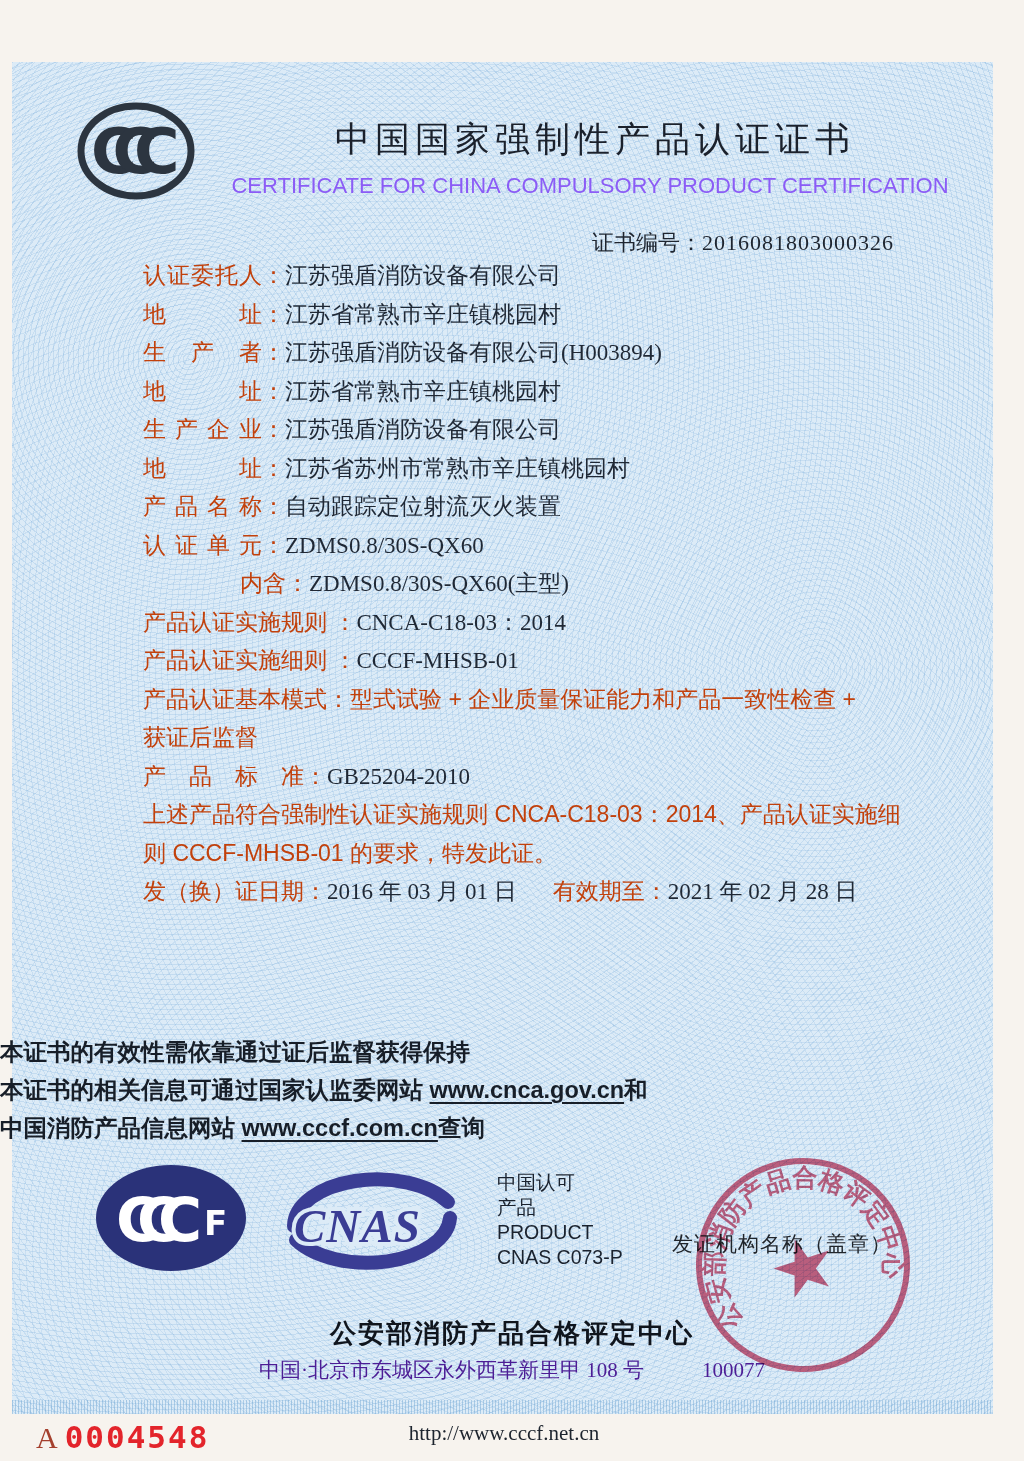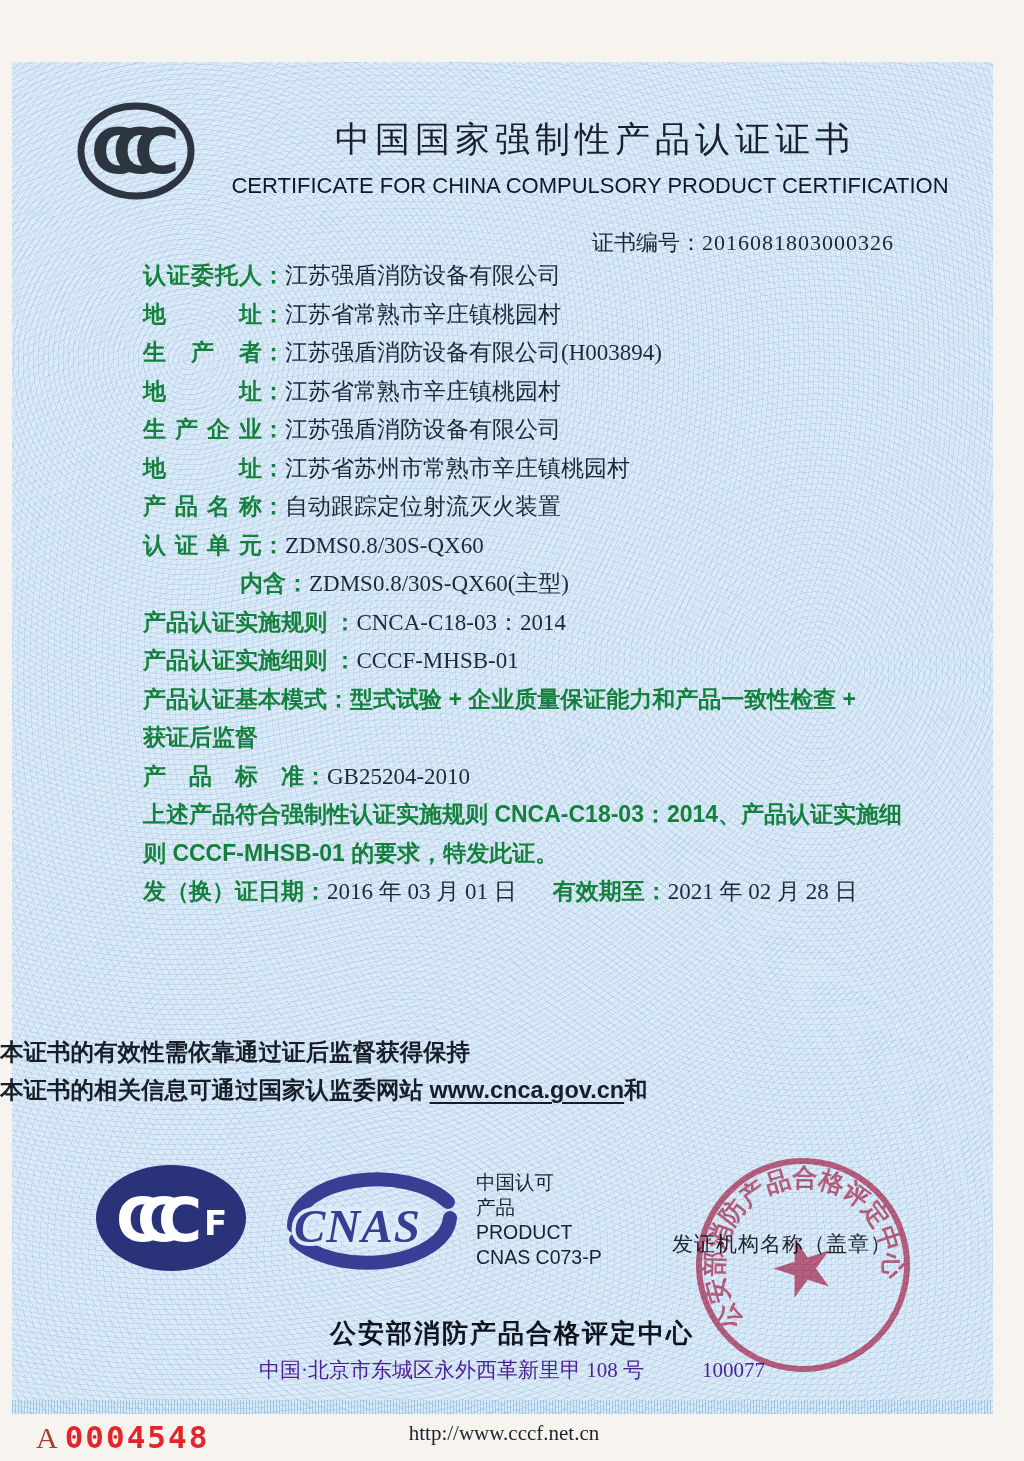--- a/index.html
+++ b/index.html
@@ -12,42 +12,42 @@
           repeating-radial-gradient(circle at 82% 45%, rgba(125,175,220,.22) 0 1px, rgba(0,0,0,0) 1px 6px),
           repeating-radial-gradient(circle at 40% 88%, rgba(125,175,220,.20) 0 1px, rgba(0,0,0,0) 1px 7px);}
   .cert::after{content:"";position:absolute;left:0;right:0;bottom:0;height:14px;
         background:repeating-linear-gradient(90deg, rgba(110,165,210,.45) 0 1px, rgba(0,0,0,0) 1px 3px);}
 
   .ccc-logo{position:absolute;left:74px;top:100px;}
   .title{position:absolute;left:240px;top:116px;width:710px;text-align:center;
         font-family:"Liberation Sans",sans-serif;font-weight:400;font-size:35px;
         letter-spacing:5px;color:#1b212c;}
   .subtitle{position:absolute;left:200px;top:173px;width:780px;text-align:center;
-        font-family:"Liberation Sans",sans-serif;font-size:22px;color:#0f172a;}
+        font-family:"Liberation Sans",sans-serif;font-size:22px;color:#8b5cf6;}
   .certno{position:absolute;left:592px;top:228px;font-size:22px;color:#1e2530;}
   .certno .num{letter-spacing:1px;}
 
   .fields{position:absolute;left:143px;top:264px;width:770px;font-size:23px;color:#1c2430;}
   .row{line-height:23.5px;margin-bottom:15px;white-space:nowrap;}
-  .lbl{font-family:"Liberation Sans",sans-serif;font-weight:700;color:#15803d;}
+  .lbl{font-family:"Liberation Sans",sans-serif;font-weight:400;color:#c2410c;}
   .val{font-family:"Liberation Serif",serif;color:#1f2835;}
   .j{display:inline-block;width:119px;text-align:justify;text-align-last:justify;vertical-align:bottom;}
   .row.indent{padding-left:97px;}
   .row.center{text-align:center;margin-top:5px;}
   .row.dual{margin-top:4px;}
   .pair + .pair{margin-left:36px;}
 
   .notes{position:absolute;left:0;top:1040px;width:1024px;text-align:left;
         font-family:"Liberation Sans",sans-serif;font-weight:600;font-size:23.5px;color:#171e28;}
   .note-line{line-height:25px;margin-bottom:13px;}
   .u{text-decoration:underline;text-underline-offset:4px;}
 
   .cccf-logo{position:absolute;left:92px;top:1162px;}
   .cnas-logo{position:absolute;left:282px;top:1166px;}
-  .accred{position:absolute;left:476px;top:1170px;font-family:"Liberation Sans",sans-serif;
+  .accred{position:absolute;left:497px;top:1170px;font-family:"Liberation Sans",sans-serif;
         font-size:19.5px;line-height:25px;color:#1a222e;}
 
   .stamp-caption{position:absolute;left:672px;top:1230px;width:250px;z-index:1;
         font-size:21px;letter-spacing:1px;color:#20252b;}
   .stamp{position:absolute;left:688px;top:1150px;width:230px;height:230px;z-index:2;
         mix-blend-mode:multiply;}
 
   .org{position:absolute;left:0;top:1316px;width:1024px;text-align:center;
         font-family:"Liberation Sans",sans-serif;font-weight:700;font-size:26px;
         letter-spacing:2px;color:#10151d;}
@@ -96,20 +96,21 @@
       <div class="row bare"><span class="lbl">获证后监督</span></div>
       <div class="row plain"><span class="lbl">产　品　标　准</span><span class="lbl">：</span><span class="val">GB25204-2010</span></div>
       <div class="row para"><span class="lbl">上述产品符合强制性认证实施规则 CNCA-C18-03：2014、产品认证实施细</span></div>
       <div class="row para"><span class="lbl">则 CCCF-MHSB-01 的要求，特发此证。</span></div>
       <div class="row dual"><span class="pair"><span class="lbl">发（换）证日期：</span><span class="val">2016 年 03 月 01 日</span></span><span class="pair"><span class="lbl">有效期至：</span><span class="val">2021 年 02 月 28 日</span></span></div>
     </div>
 
   <div class="notes" id="notes">
       <div class="note-line"><span class="">本证书的有效性需依靠通过证后监督获得保持</span></div>
       <div class="note-line"><span class="">本证书的相关信息可通过国家认监委网站 </span><span class="u">www.cnca.gov.cn</span><span class="">和</span></div>
+      <div class="note-line"><span class="">中国消防产品信息网站 </span><span class="u">www.cccf.com.cn</span><span class="">查询</span></div>
     </div>
 
   <svg class="cccf-logo" width="158" height="112" viewBox="0 0 158 112">
     <ellipse cx="79" cy="56" rx="75" ry="53" fill="#2a3279"></ellipse>
     <text x="24" y="79" font-size="60" font-weight="bold" letter-spacing="-23" fill="#ffffff" font-family="DejaVu Sans, sans-serif">CCC</text>
     <text x="112" y="73" font-size="34" font-weight="bold" fill="#ffffff" font-family="DejaVu Sans, sans-serif">F</text>
   </svg>
 
   <svg class="cnas-logo" width="180" height="106" viewBox="0 0 180 106">
     <path d="M 12 60 A 83 47 0 0 1 166 36" stroke="#3a3d94" stroke-width="14" fill="none" stroke-linecap="round"></path>

